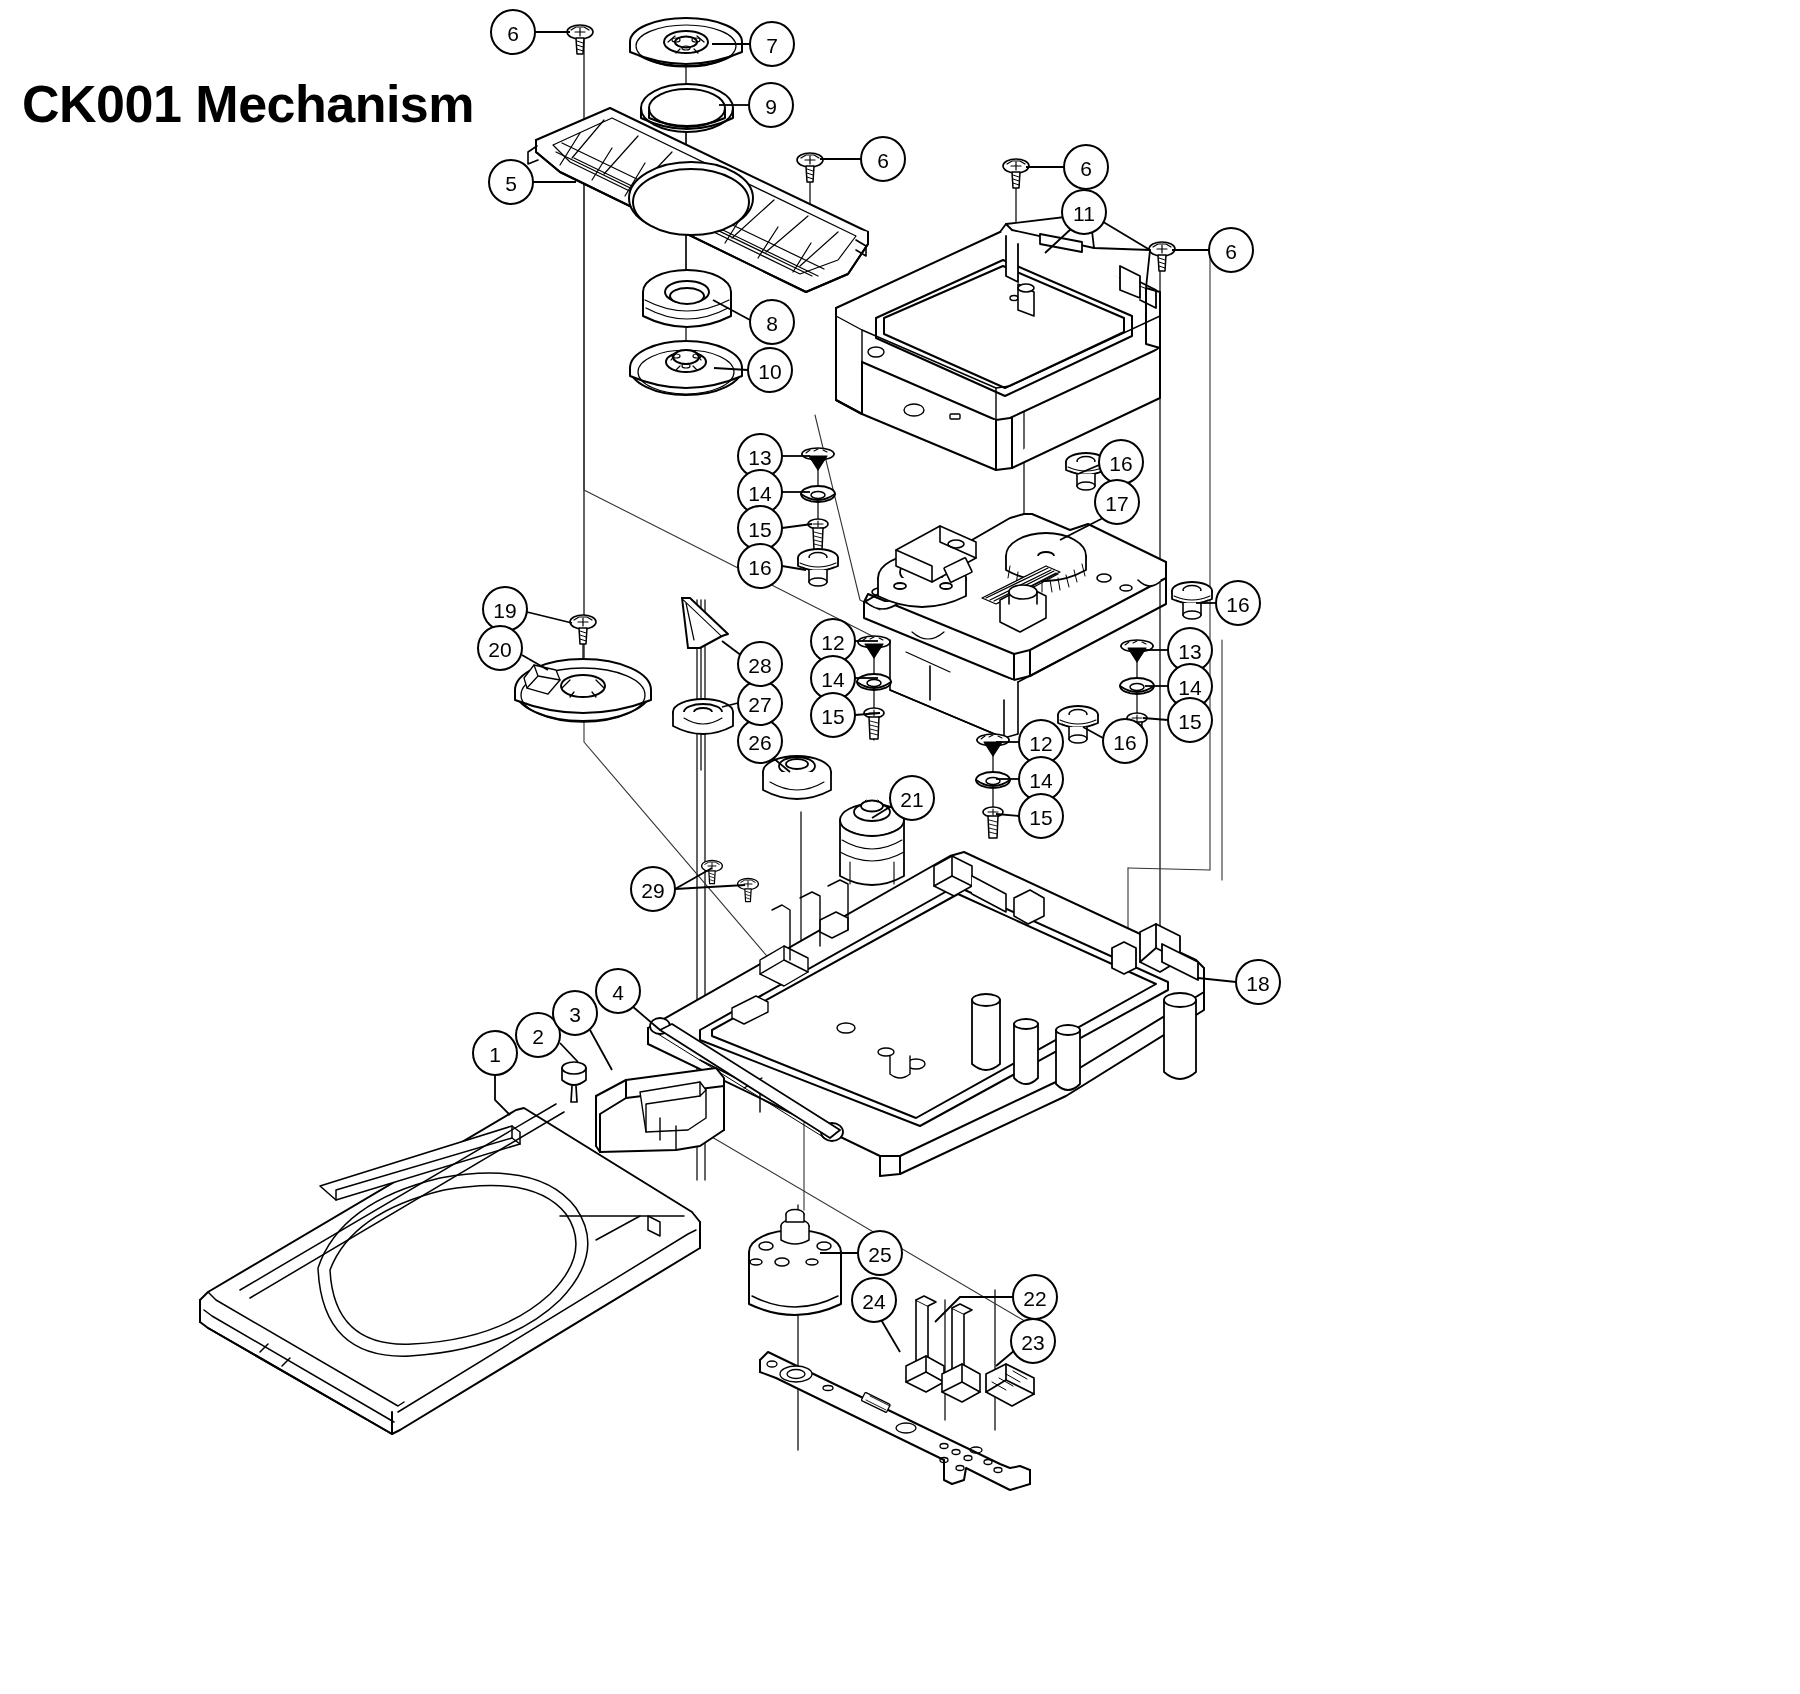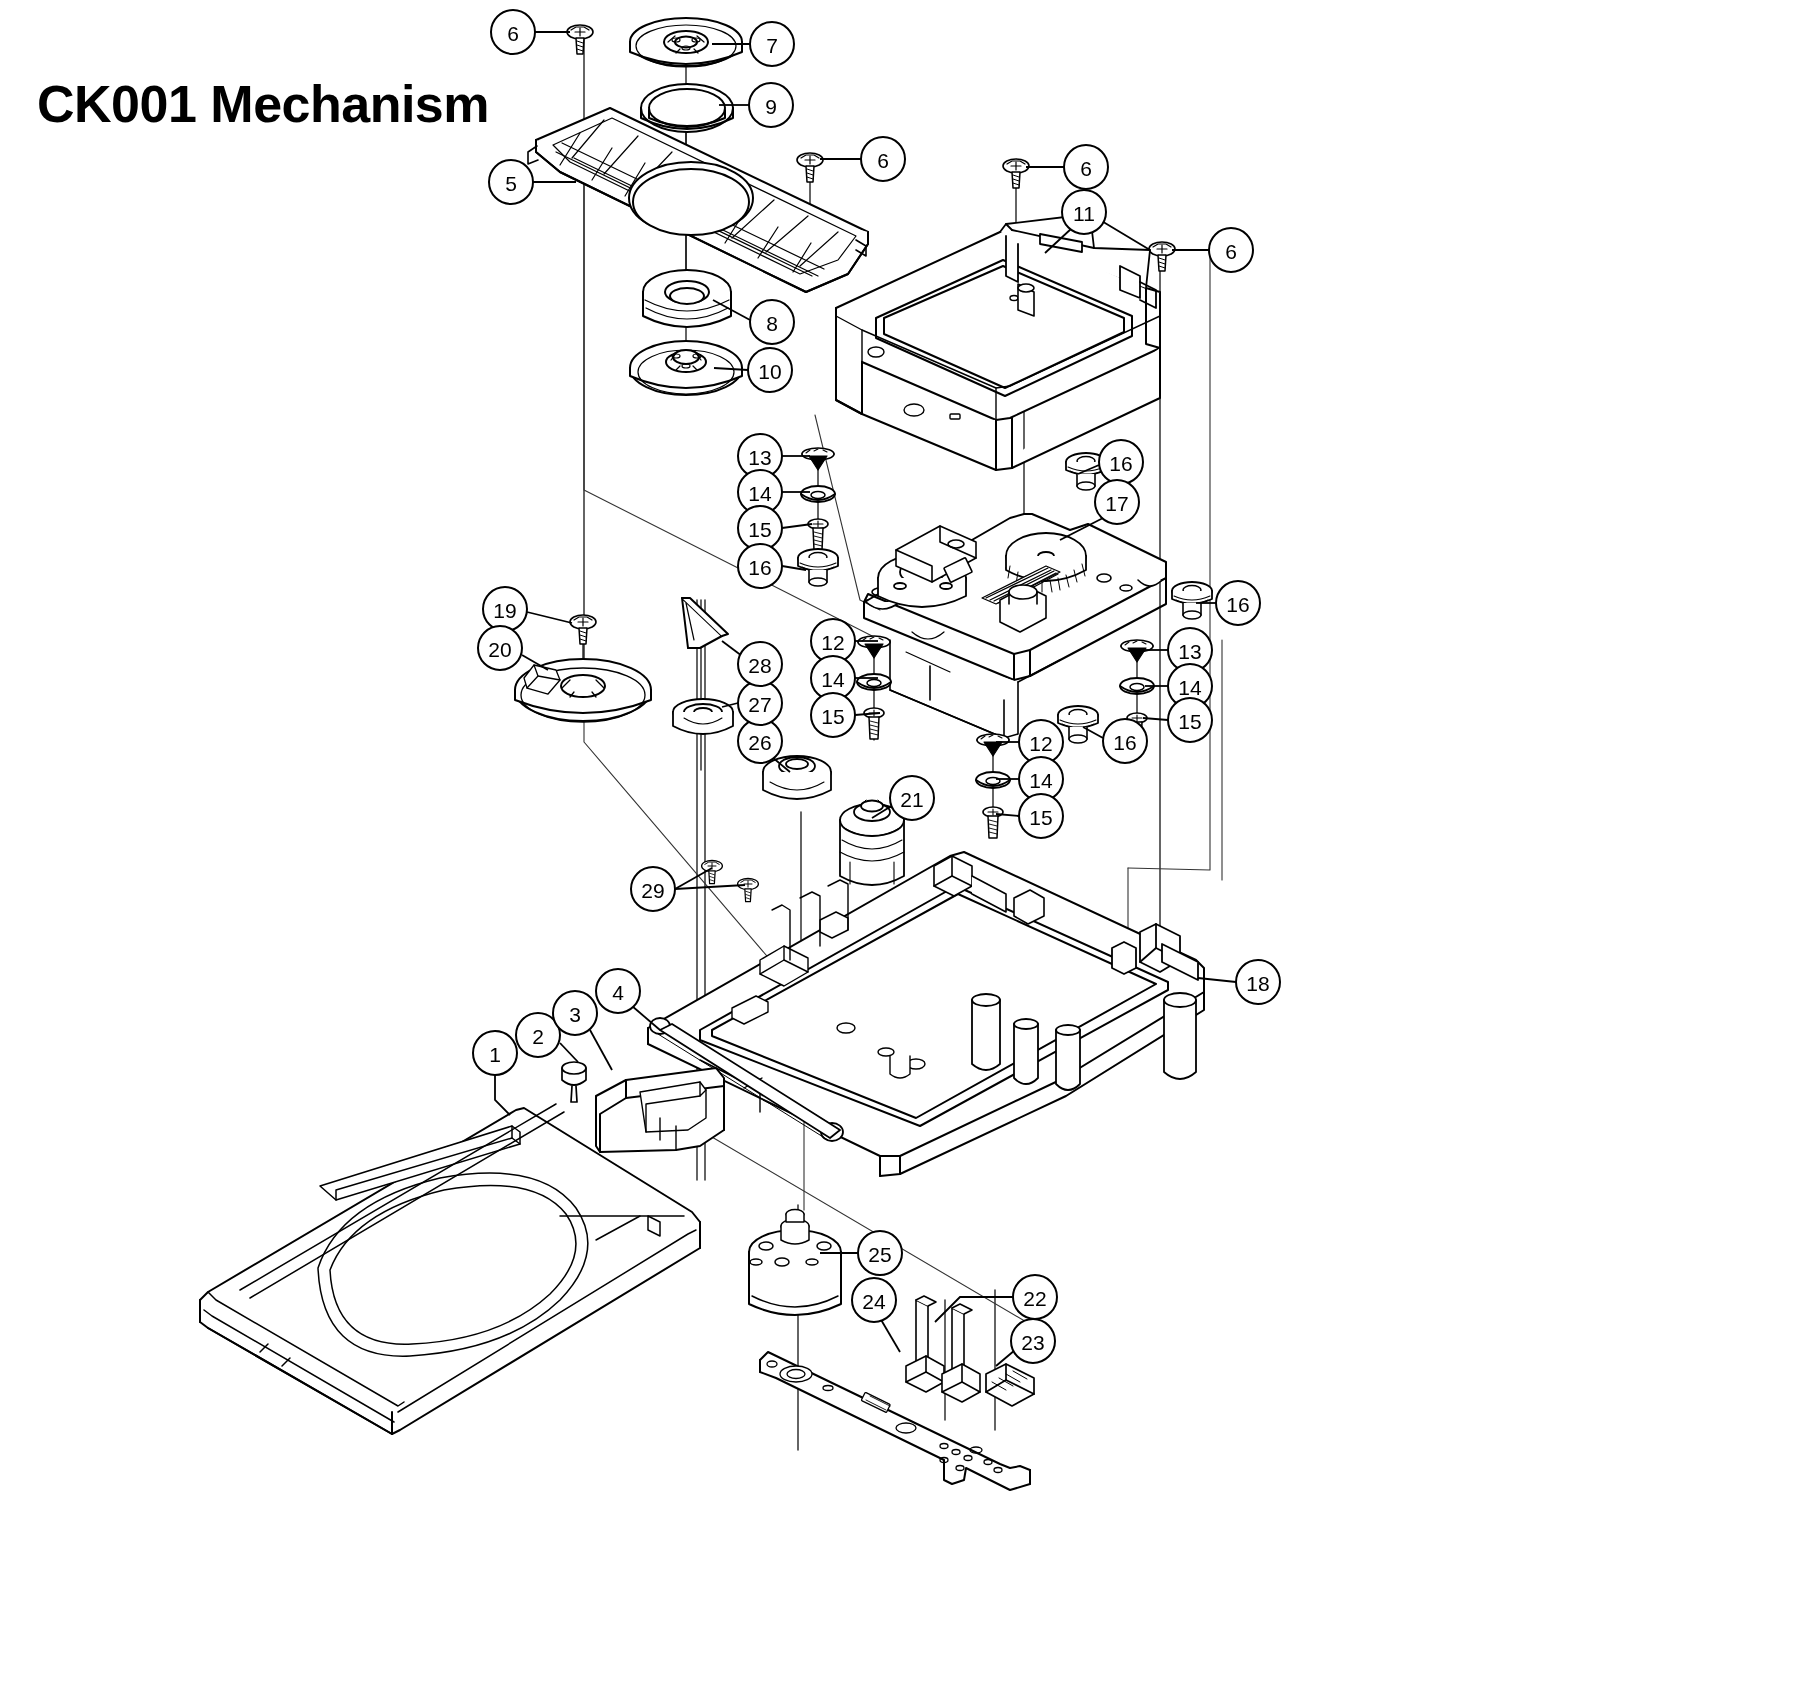--- a/index.html
+++ b/index.html
@@ -3,21 +3,21 @@
 <meta charset="utf-8">
 <style>
   html,body{margin:0;padding:0;background:#ffffff;}
   body{
     font-family:"Liberation Sans", sans-serif;
     width:1800px;height:1694px;position:relative;overflow:hidden;
     color:#000;
   }
   #stage{position:absolute;left:0;top:0;width:1800px;height:1694px;}
   #title{
-    position:absolute;left:37px;top:78px;
+    position:absolute;left:22px;top:78px;
     font-size:52px;font-weight:bold;letter-spacing:-0.5px;
     line-height:1;white-space:nowrap;
   }
   svg{position:absolute;left:0;top:0;}
   .cal text{
     font-family:"Liberation Sans", sans-serif;
     font-size:21px;text-anchor:middle;dominant-baseline:central;
     fill:#000;
   }
 </style>

